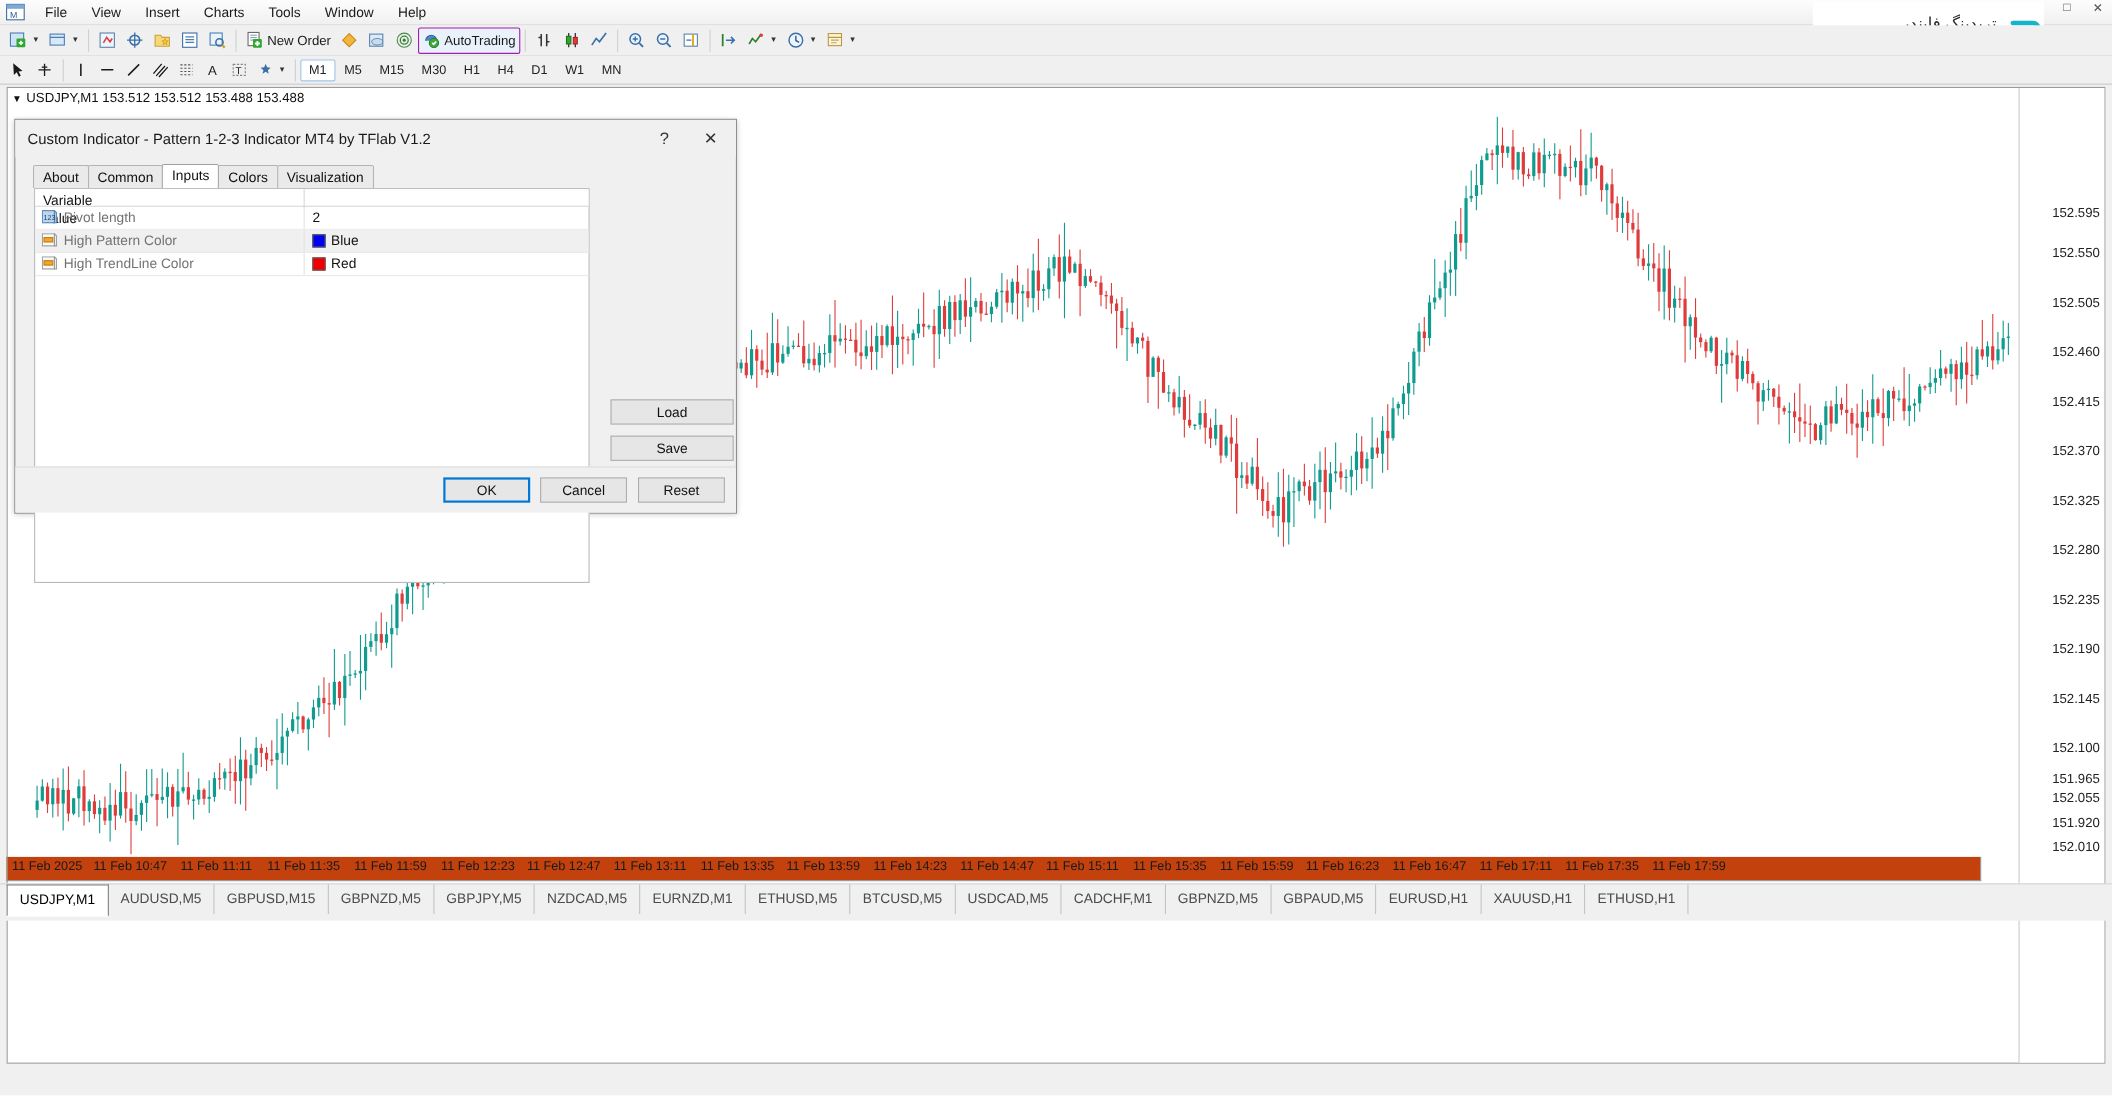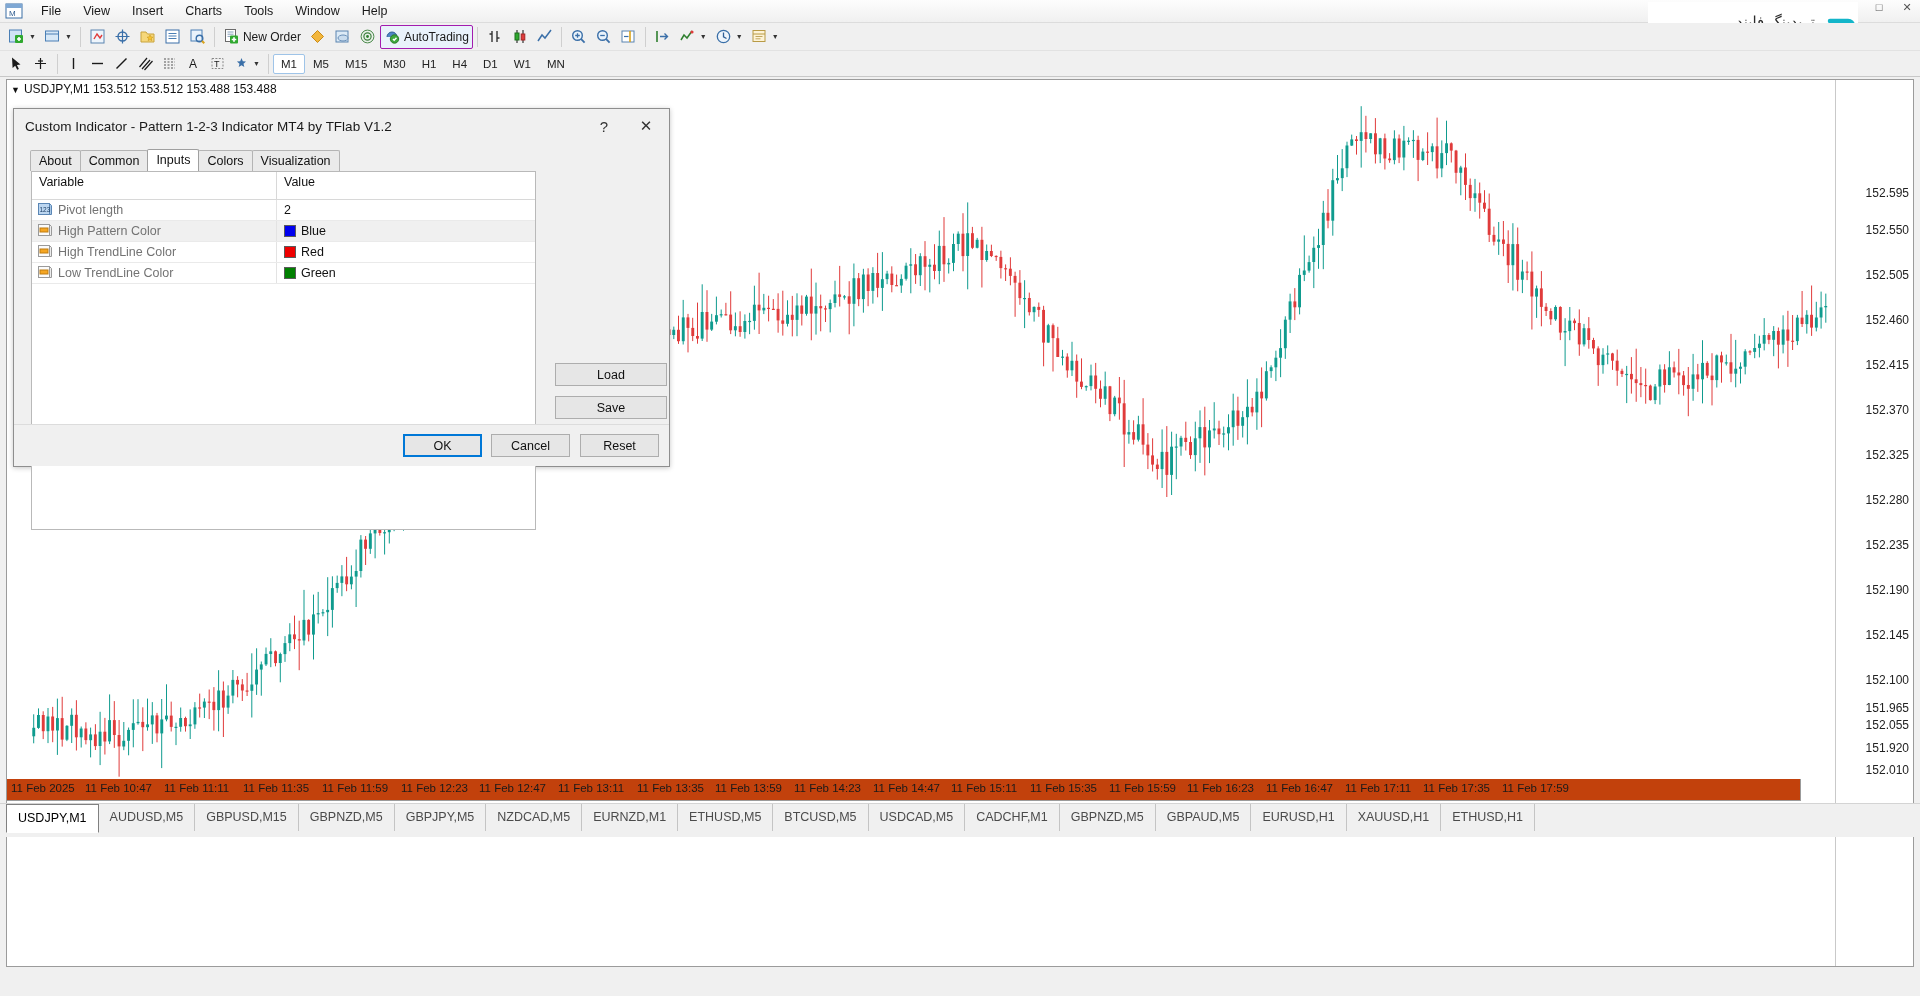--- a/index.html
+++ b/index.html
@@ -132,21 +132,21 @@
     border:1px solid #b4b4b4; border-bottom:none; background:#eaeaea;
     margin-right:-1px; border-radius:2px 2px 0 0;
   }
   .dtab.sel { background:#ffffff; border-color:#a0a0a0; padding-bottom:4px; position:relative; z-index:3; }
 
   .grid-box {
     position:absolute; left:17px; top:62px; width:505px; height:359px;
     background:#fff; border:1px solid #b9b9b9;
   }
   .grid-head {
-    display:flex; height:28px; border-bottom:1px solid #d8d8d8; background:#fff;
+    display:flex; height:16px; border-bottom:1px solid #d8d8d8; background:#fff;flex-direction:column;
   }
   .gh-var { width:245px; font-size:12.5px; color:#111; padding:3px 0 0 7px; border-right:1px solid #d8d8d8; }
   .gh-val { flex:1; font-size:12.5px; color:#111; padding:3px 0 0 7px; }
   .grow {
     display:flex; height:21px; align-items:center; border-bottom:1px solid #eaeaea;
   }
   .grow.alt { background:#f0f0f0; }
   .g-var {
     width:245px; display:flex; align-items:center; gap:5px;
     font-size:12.5px; color:#737373; padding-left:6px; border-right:1px solid #e3e3e3; height:100%;
@@ -1331,36 +1331,20 @@
           </span>
           <span>High TrendLine Color</span>
         </div>
         <div class="g-val">
           <span class="swatch" style="background:#ee0000"></span>
           <span>Red</span>
         </div>
       </div>
 
 
-      <div class="grow">
-        <div class="g-var">
-          <span class="ico">
-            <svg width="14" height="13" viewBox="0 0 14 13">
-                <rect x="0.5" y="0.5" width="11" height="11" fill="#fbfbfb" stroke="#9a9a9a"></rect>
-                <rect x="2" y="4" width="8" height="4" fill="#f5a623" stroke="#c07c10"></rect>
-                <path d="M11.5 .5l2 2v9h-2z" fill="#ededed" stroke="#9a9a9a"></path>
-              </svg>
-          </span>
-          <span>Low TrendLine Color</span>
-        </div>
-        <div class="g-val">
-          <span class="swatch" style="background:#007f00"></span>
-          <span>Green</span>
-        </div>
-      </div>
     </div>
 
     <div class="side-btn" style="top:254px">Load</div>
     <div class="side-btn" style="top:287px">Save</div>
 
     <div class="dlg-footer">
       <div class="foot-btn focus" style="left:389px">OK</div>
       <div class="foot-btn" style="left:477px">Cancel</div>
       <div class="foot-btn" style="left:566px">Reset</div>
     </div>

